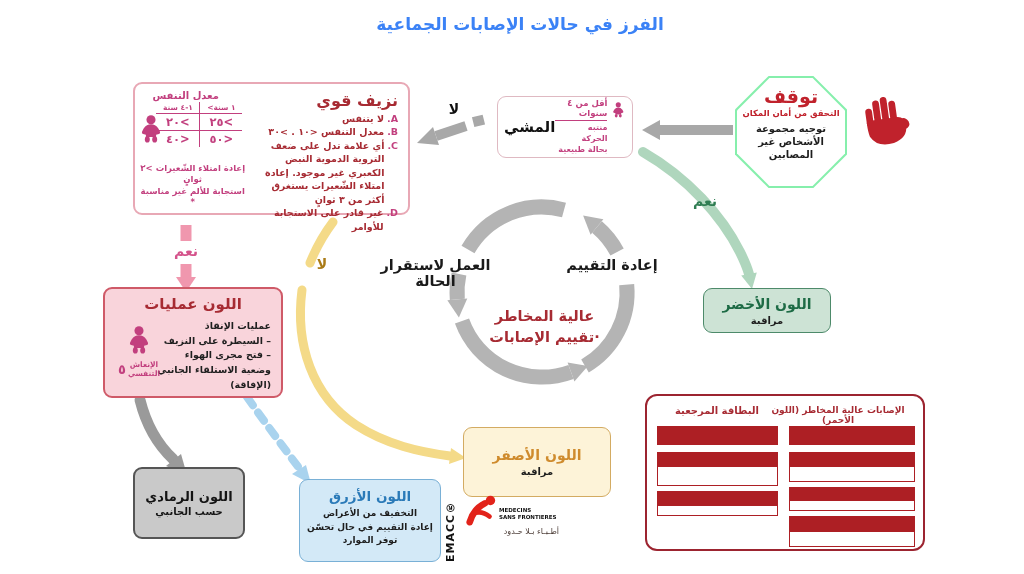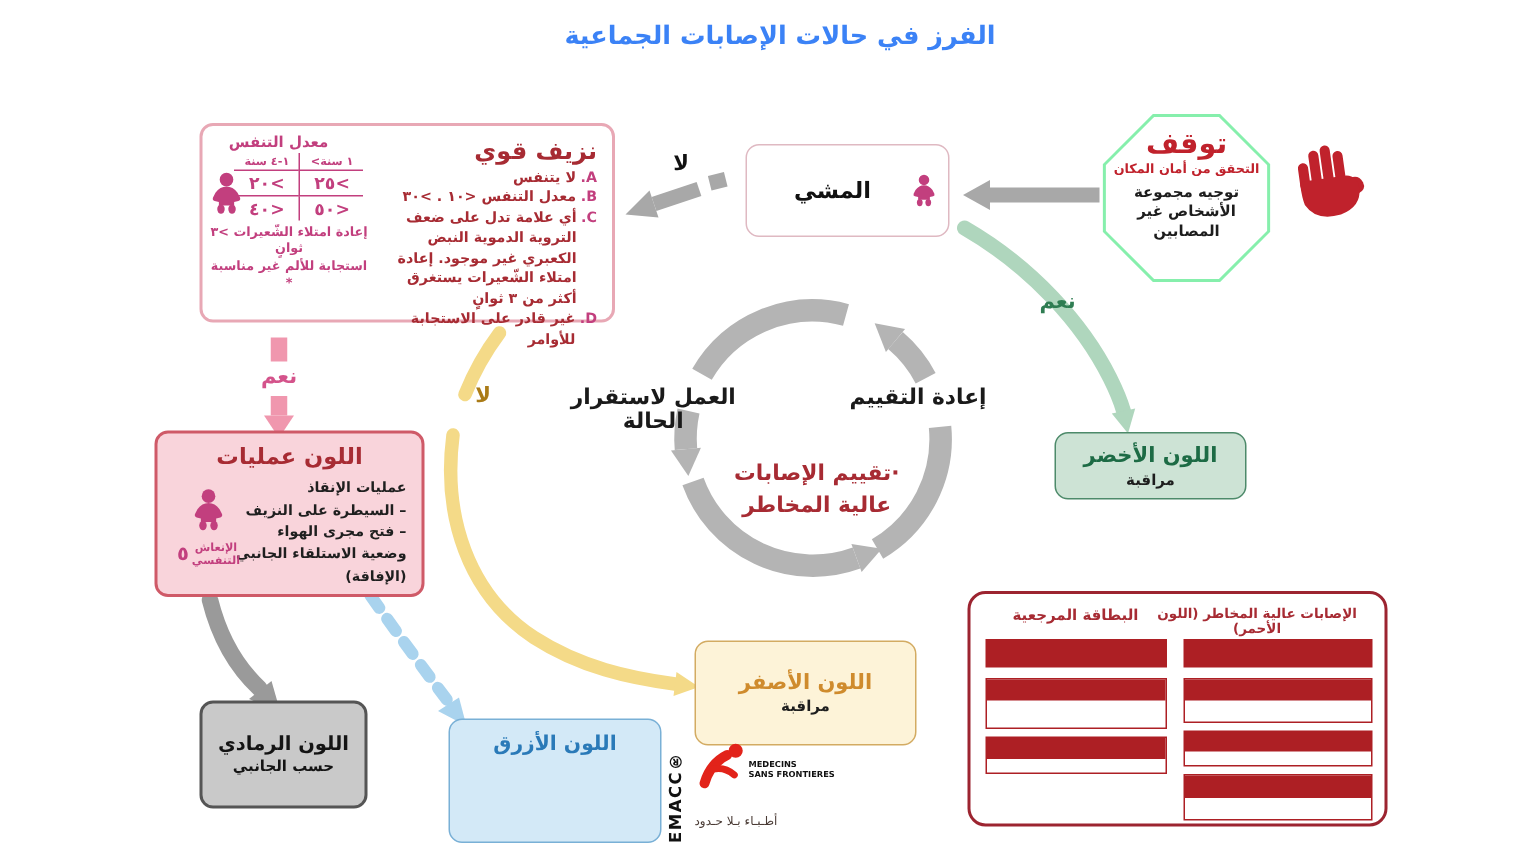--- a/index.html
+++ b/index.html
@@ -42,21 +42,21 @@
   .bleed-text{color:#a72b33}
   .bleed-side{width:43%;padding:6px 4px 2px 2px;position:relative;text-align:center}
   .rr-head{color:#c23f7e;font-size:10px;font-weight:bold;margin:0 14px 1px 0}
   .rr-grid{display:grid;grid-template-columns:1fr 1fr;direction:rtl;width:86px;margin:0 6px 0 auto}
   .rr-cell{color:#c23f7e;font-weight:bold;padding:1px 2px;text-align:center}
   .rr-colhead{font-size:7.5px}
   .rr-val{font-size:11.5px}
   .rr-div{border-left:1.5px solid #c23f7e}
   .rr-bb{border-bottom:1.5px solid #c23f7e}
   .bleed-baby{position:absolute;left:3px;top:30px}
-  .bleed-foot{margin-top:3px;color:#c23f7e;font-size:8.5px;font-weight:bold;line-height:1.35;text-align:center}
+  .bleed-foot{margin-top:16px;color:#c23f7e;font-size:8.5px;font-weight:bold;line-height:1.35;text-align:center}
 
   
   .red-box{left:103px;top:287px;width:180px;height:111px;background:#f9d4db;border:2px solid #cf5a68}
   .red-title{text-align:center;font-size:15px;font-weight:bold;color:#a72b33;margin-top:6px}
   .red-lines{position:absolute;right:10px;top:30px;text-align:right;font-size:9.5px;font-weight:bold;
              color:#1f1f1f;line-height:1.55}
   .red-side{position:absolute;left:7px;top:36px;width:54px;text-align:center}
   .red-side-row{display:flex;align-items:center;justify-content:center;gap:2px;direction:ltr;margin-top:1px}
   .red-count{color:#c23f7e;font-size:13px;font-weight:bold}
   .red-side-txt{color:#c23f7e;font-size:7.5px;font-weight:bold;line-height:1.2;text-align:center}
@@ -99,21 +99,21 @@
   .bar-solid{position:absolute;background:#ad1f24}
   .bar-block{position:absolute;background:#fff;border:1.5px solid #ad1f24}
   .bar-strip{background:#ad1f24;width:100%}
 
   
   .emacc{position:absolute;left:444px;top:492px;height:70px;z-index:3;writing-mode:vertical-rl;
          transform:rotate(180deg);font-size:11px;font-weight:bold;color:#111;letter-spacing:1px}
   .msf{position:absolute;left:463px;top:492px;width:96px;z-index:3}
   .msf-row{display:flex;align-items:center}
   .msf-en{font-size:5.5px;font-weight:bold;color:#111;line-height:1.3;margin-top:10px}
-  .msf-ar{font-size:8px;color:#4a3b35;text-align:left;margin-top:17px;letter-spacing:.5px}
+  .msf-ar{font-size:8px;color:#4a3b35;text-align:right;margin-top:1px;letter-spacing:.5px}
 </style>
 </head>
 <body>
 
 <div class="canvas">
 
   <svg aria-hidden="true" style="position:absolute;width:0;height:0">
     <defs>
       <g id="baby">
         <circle cx="12" cy="4.5" r="4.2"></circle>
@@ -182,20 +182,26 @@
         <path d="M4 24 q0 -2 2 -2 h24 q6 1 6 8 q0 10 -12 13 q-14 2 -19 -8 q-1 -4 -1 -11 z"></path>
       </g>
     </svg>
   </div>
 
   <div class="box walk-box" dir="rtl">
     <div class="walk-right">
       <svg width="20" height="24" viewBox="0 0 24 26" fill="#c23f7e">
           <use href="#baby"></use>
         </svg>
+      <div class="walk-pink">
+        <div class="walk-age">أقل من ٤ سنوات</div>
+        <div class="walk-crit">منتبه</div>
+        <div class="walk-crit">الحركة</div>
+        <div class="walk-crit">بحالة طبيعية</div>
+      </div>
     </div>
     <div class="walk-title">المشي</div>
   </div>
 
   <div class="box bleed-box" dir="rtl">
     <div class="bleed-main">
       <div class="bleed-title">نزيف قوي</div>
       <div class="bleed-item">
         <span class="bleed-letter">A.</span>
         <span class="bleed-text">لا يتنفس</span>
@@ -256,37 +262,42 @@
     </div>
   </div>
 
   <div class="box gray-box" dir="rtl">
     <div class="t1">اللون الرمادي</div>
     <div class="t2">حسب الجانبي</div>
   </div>
 
   <div class="box blue-box" dir="rtl">
     <div class="t1">اللون الأزرق</div>
+    <div class="t2">
+      <div>التخفيف من الأعراض</div>
+      <div>إعادة التقييم في حال تحسّن</div>
+      <div>توفر الموارد</div>
+    </div>
   </div>
 
   <div class="box yellow-box" dir="rtl">
     <div class="t1">اللون الأصفر</div>
     <div class="t2">مراقبة</div>
   </div>
 
   <div class="box green-box" dir="rtl">
     <div class="t1">اللون الأخضر</div>
     <div class="t2">مراقبة</div>
   </div>
 
   <div class="lbl cyc-left" dir="rtl">العمل لاستقرار الحالة</div>
   <div class="lbl cyc-right" dir="rtl">إعادة التقييم</div>
   <div class="lbl cyc-center" dir="rtl">
+    <div>عالية المخاطر</div>
     <div>·تقييم الإصابات</div>
-    <div>عالية المخاطر</div>
   </div>
 
   <div class="lbl no-top" dir="rtl">لا</div>
   <div class="lbl yes-green" dir="rtl">نعم</div>
   <div class="lbl yes-pink" dir="rtl">نعم</div>
   <div class="lbl no-yellow" dir="rtl">لا</div>
 
   <div class="box ref-card">
     <div class="ref-h-right" dir="rtl">الإصابات عالية المخاطر (اللون الأحمر)</div>
     <div class="ref-h-left" dir="rtl">البطاقة المرجعية</div>

